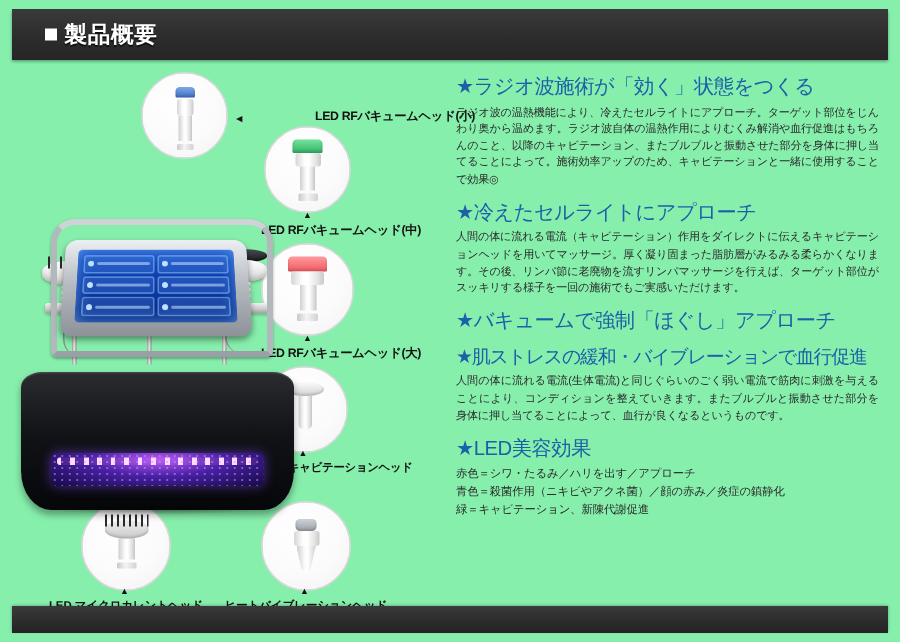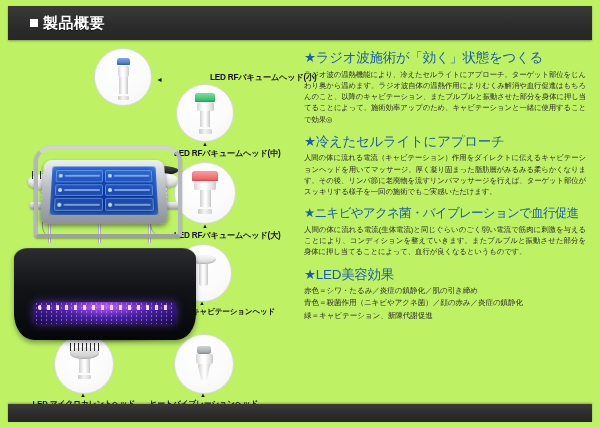--- a/index.html
+++ b/index.html
@@ -5,21 +5,21 @@
   html,body{margin:0;padding:0;}
   body{
     width:600px;height:428px;
     background:#ffffff;
     font-family:"Liberation Sans","DejaVu Sans",sans-serif;
     overflow:hidden;
     position:relative;
   }
   .page{
     position:absolute;inset:0;
-    background:#bef264;
+    background:#86efac;
     display:flex;flex-direction:column;
   }
   
   .headerbar{
     position:absolute;left:8px;right:8px;top:6px;height:34px;
     background:linear-gradient(180deg,#3a3a3a 0%,#2c2c2c 55%,#262626 100%);
     display:flex;align-items:center;
     box-shadow:0 1px 2px rgba(0,0,0,.35);
   }
   .headerbar .title{
@@ -370,30 +370,31 @@
         <h3>★ラジオ波施術が「効く」状態をつくる</h3>
         <p>ラジオ波の温熱機能により、冷えたセルライトにアプローチ。ターゲット部位をじんわり奥から温めます。ラジオ波自体の温熱作用によりむくみ解消や血行促進はもちろんのこと、以降のキャビテーション、またブルブルと振動させた部分を身体に押し当てることによって。施術効率アップのため、キャビテーションと一緒に使用することで効果◎</p>
       </div>
 
       <div class="sect">
         <h3>★冷えたセルライトにアプローチ</h3>
         <p>人間の体に流れる電流（キャビテーション）作用をダイレクトに伝えるキャビテーションヘッドを用いてマッサージ。厚く凝り固まった脂肪層がみるみる柔らかくなります。その後、リンパ節に老廃物を流すリンパマッサージを行えば、ターゲット部位がスッキリする様子を一回の施術でもご実感いただけます。</p>
       </div>
 
       <div class="sect">
+        <h3>★バキュームで強制「ほぐし」アプローチ</h3>
       </div>
 
       <div class="sect">
-        <h3 class="narrow">★ニキビやアクネ菌・バイブレーションで血行促進</h3>
+        <h3 class="narrow">★肌ストレスの緩和・バイブレーションで血行促進</h3>
         <p>人間の体に流れる電流(生体電流)と同じぐらいのごく弱い電流で筋肉に刺激を与えることにより、コンディションを整えていきます。またブルブルと振動させた部分を身体に押し当てることによって、血行が良くなるというものです。</p>
       </div>
 
       <div class="sect">
         <h3>★LED美容効果</h3>
-        <p class="led-line">赤色＝シワ・たるみ／炎症の鎮静化／肌の引き締め</p>
+        <p class="led-line">赤色＝シワ・たるみ／ハリを出す／アプローチ</p>
         <p class="led-line">青色＝殺菌作用（ニキビやアクネ菌）／顔の赤み／炎症の鎮静化</p>
         <p class="led-line">緑＝キャビテーション、新陳代謝促進</p>
       </div>
 
     </div>
   </div>
 
   <div class="footerbar"></div>
 </div>
 

